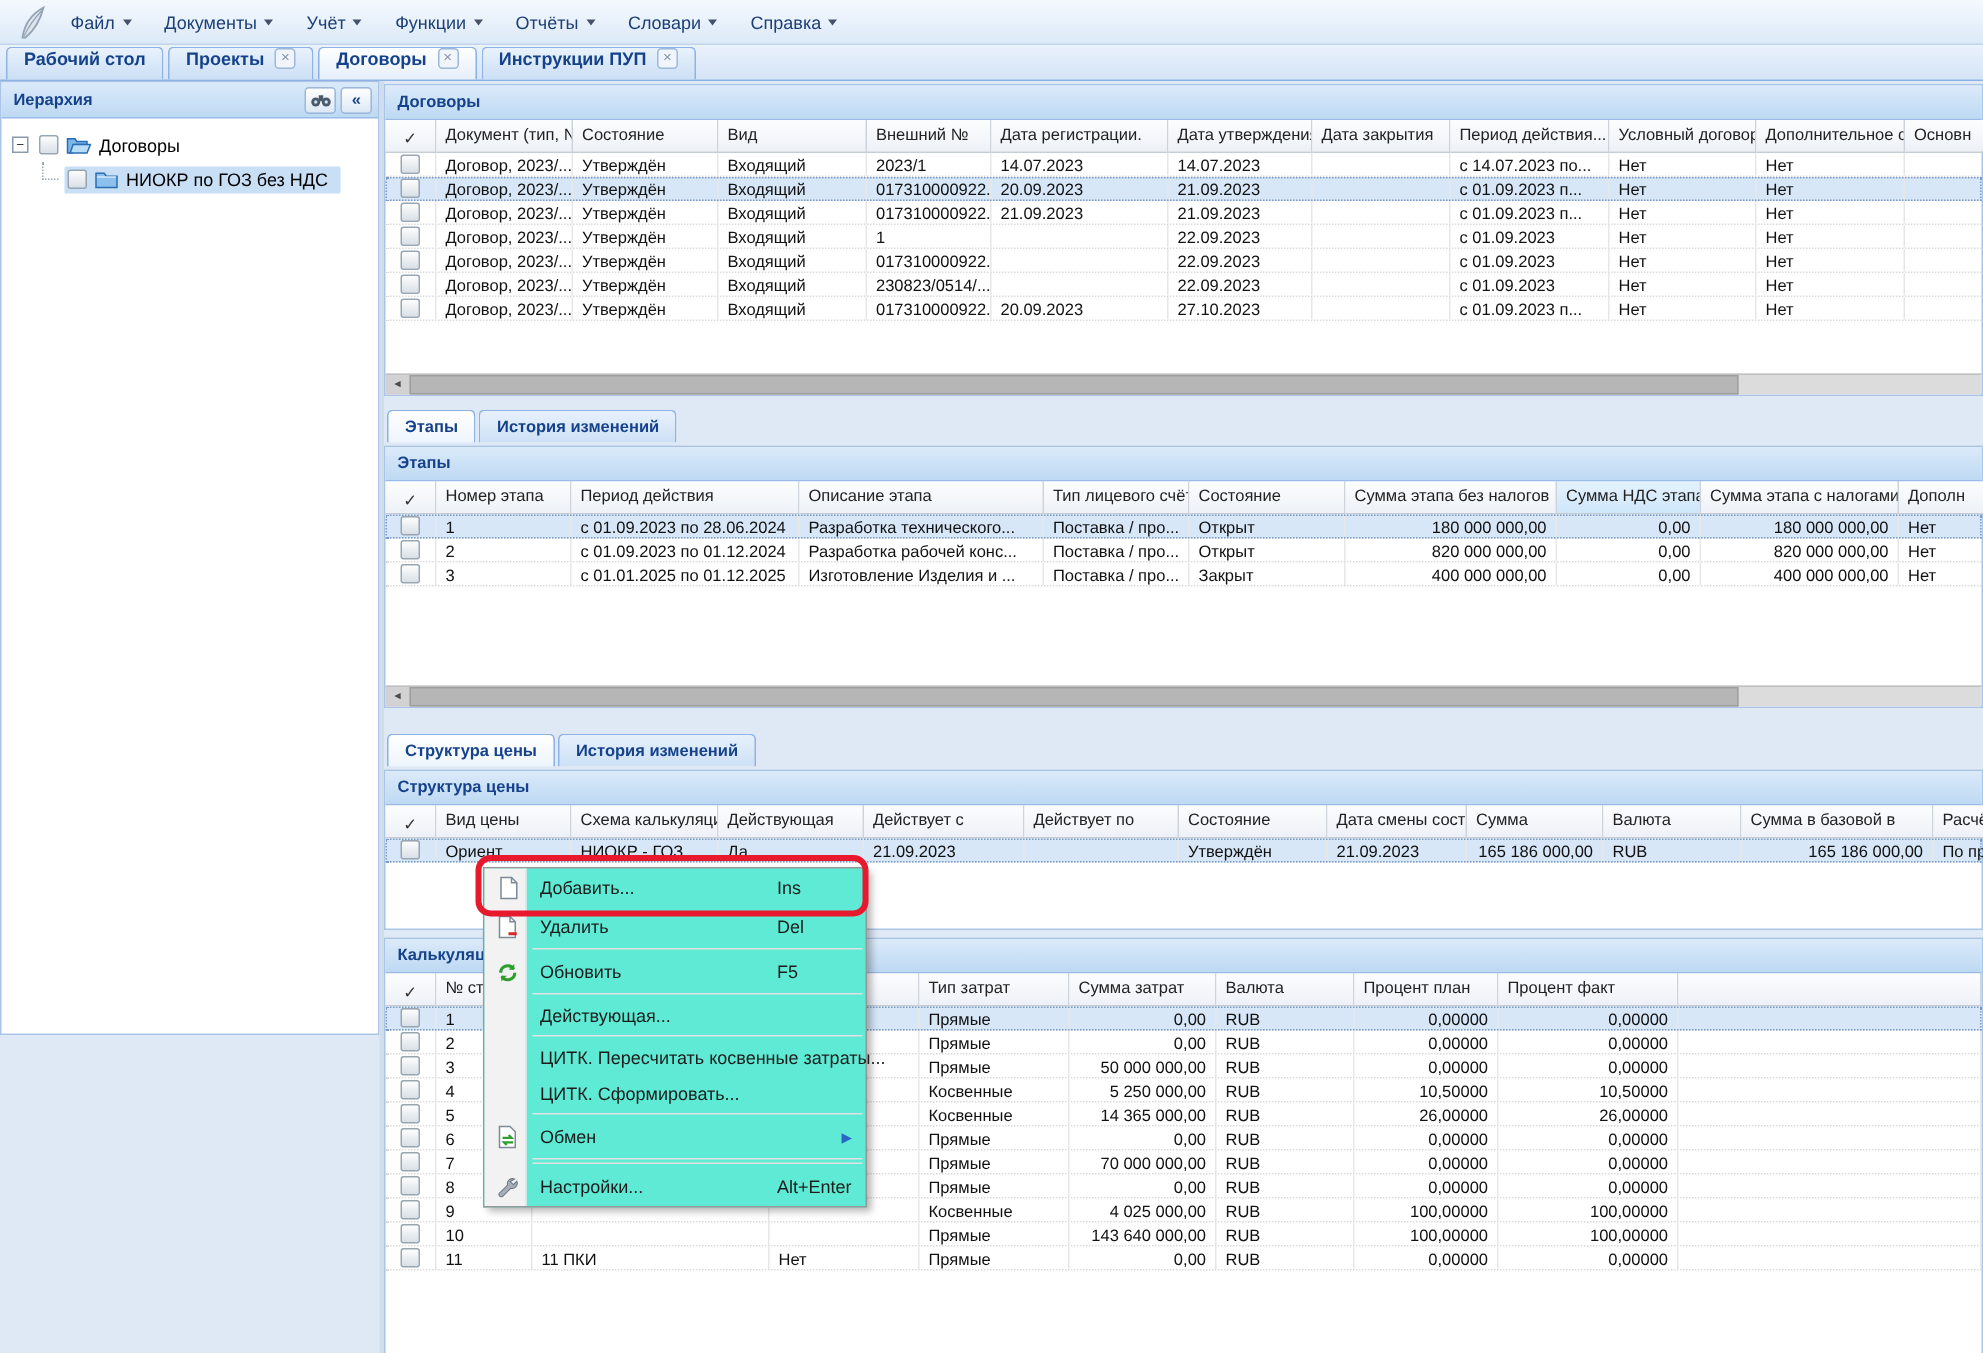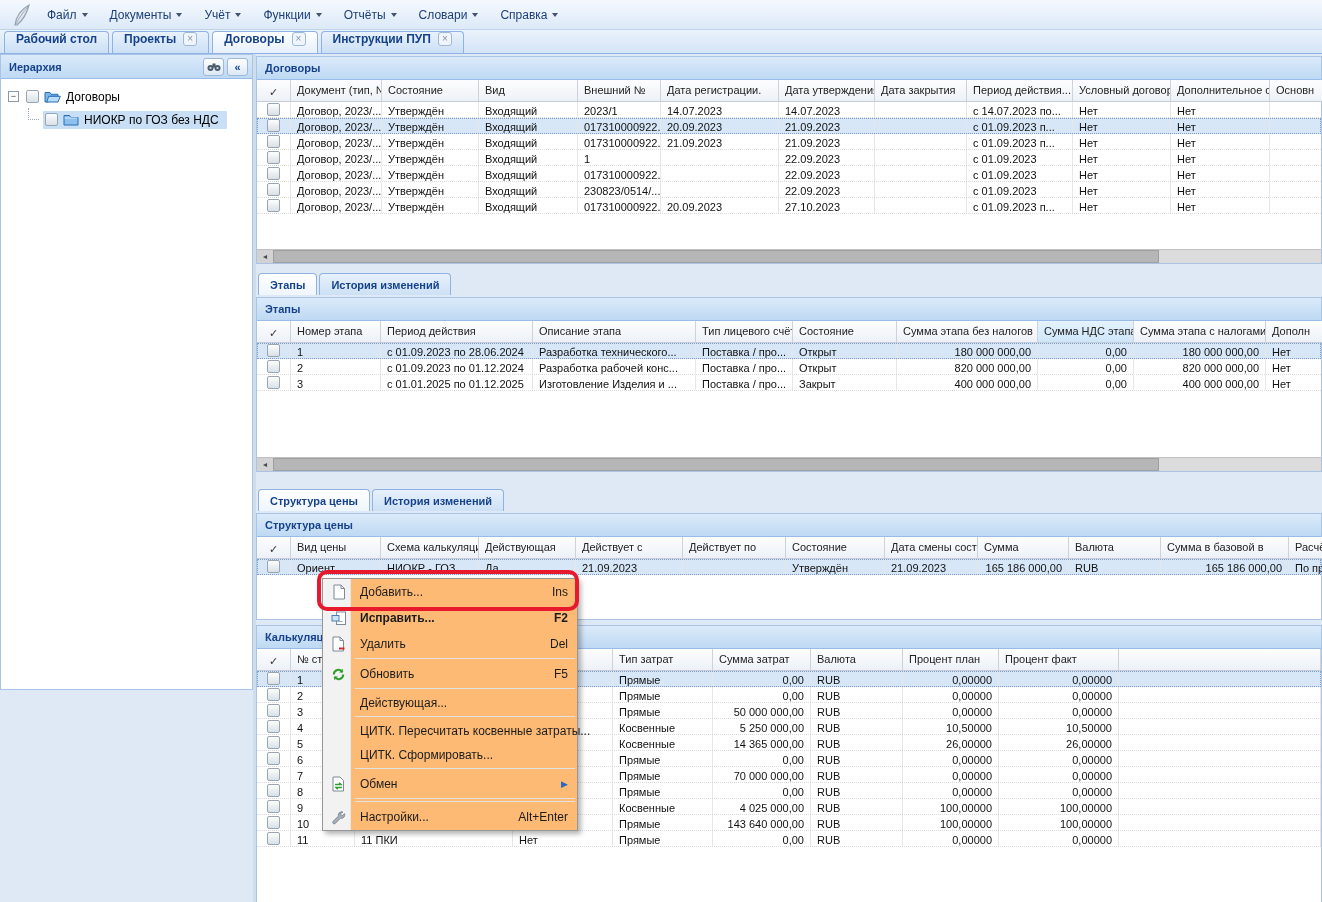--- a/index.html
+++ b/index.html
@@ -67,28 +67,28 @@
 .tabs-price{top:433px;}
 .sec-price{top:459px;height:107px;}
 .sec-calc{top:571px;height:278px;}
 
 
 .hscroll{height:14px;flex:none;background:#dcdcdc;border-top:1px solid #c0c0c0;display:flex;align-items:stretch;}
 .sb-arrow{width:16px;display:flex;align-items:center;justify-content:center;font-size:7px;color:#4a4a4a;background:#d2d2d2;}
 .sb-thumb{width:886px;background:#b6b6b6;border:1px solid #9f9f9f;}
 
 
-.ctx{position:absolute;left:322px;top:578px;width:256px;background:#fdba74;border:1px solid #979797;box-shadow:3px 3px 5px rgba(0,0,0,.3);z-index:50;}
+.ctx{position:absolute;left:322px;top:578px;width:256px;background:#5eead4;border:1px solid #979797;box-shadow:3px 3px 5px rgba(0,0,0,.3);z-index:50;}
 .gutter{position:absolute;left:0;top:0;bottom:0;width:28px;background:#f2f2f2;border-right:1px solid #e6e6e6;}
 .cmitem{position:relative;display:flex;align-items:center;height:26px;padding:0 9px 0 2px;color:#1c1c1c;font-size:12px;}
 .cmitem.texty{height:24px;}
 .cmicon{width:27px;display:flex;justify-content:center;align-items:center;flex:none;}
 .cmlabel{margin-left:8px;flex:1;white-space:nowrap;}
 .cmitem.bold .cmlabel,.cmitem.bold .cmshort{font-weight:bold;}
-.cmshort{margin-left:24px;min-width:50px;text-align:right;color:#1c1c1c;}
+.cmshort{margin-left:24px;min-width:50px;text-align:left;color:#1c1c1c;}
 .cmarrow{color:#2a66c8;font-size:9px;margin-left:6px;}
 .msep{height:1px;background:#e2e2e2;margin:1px 2px 2px 32px;position:relative;}
 .hl-rect{position:absolute;left:317px;top:570px;width:262px;height:41px;border:4px solid #e8192c;border-radius:10px;z-index:60;pointer-events:none;}
 </style>
 </head>
 <body>
 
 <div class="menubar">
   <span class="logo">
     <svg width="22" height="24" viewBox="0 0 22 24">
@@ -619,31 +619,20 @@
 <div class="cmitem">
       <span class="cmicon">
         <svg width="14" height="16" viewBox="0 0 14 16">
           <path d="M2 1h7l3.5 3.5V15H2z" fill="#fff" stroke="#7d8a97"></path>
           <path d="M9 1v3.5h3.5" fill="none" stroke="#7d8a97"></path>
         </svg>
       </span>
       <span class="cmlabel">Добавить...</span>
       <span class="cmshort">Ins</span>
     </div>
-    <div class="cmitem bold">
-      <span class="cmicon">
-        <svg width="16" height="15" viewBox="0 0 16 15">
-          <rect x="5.5" y="1" width="9" height="12.5" fill="#fff" stroke="#7d8a97"></rect>
-          <rect x="1" y="4.5" width="7" height="5.5" fill="#cfe3f7" stroke="#4a7ebb"></rect>
-          <path d="M7.5 10.5h4" stroke="#9aa7b4"></path>
-        </svg>
-      </span>
-      <span class="cmlabel">Исправить...</span>
-      <span class="cmshort">F2</span>
-    </div>
     <div class="cmitem">
       <span class="cmicon">
         <svg width="15" height="16" viewBox="0 0 15 16">
           <path d="M2 1h7l3.5 3.5V15H2z" fill="#fff" stroke="#7d8a97"></path>
           <path d="M9 1v3.5h3.5" fill="none" stroke="#7d8a97"></path>
           <path d="M8 12.5h5.5" stroke="#d22a2a" stroke-width="2"></path>
         </svg>
       </span>
       <span class="cmlabel">Удалить</span>
       <span class="cmshort">Del</span>

